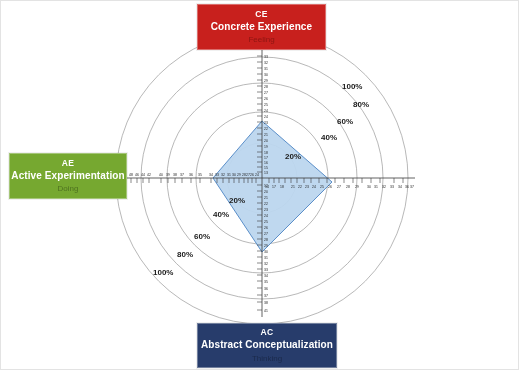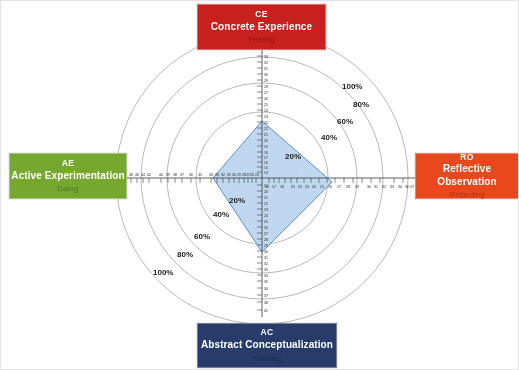--- a/index.html
+++ b/index.html
@@ -283,25 +283,20 @@
 
     </g>
   </svg>
 
   <div class="box" id="box-ce" style="background:#C8201D;">
     <div class="code">CE</div>
     <div class="name">Concrete Experience</div>
     <div class="mode">Feeling</div>
   </div>
 
-  <div class="box" id="box-ro" style="background:#E8481C;">
-    <div class="code">RO</div>
-    <div class="name">Reflective Observation</div>
-    <div class="mode">Reflecting</div>
-  </div>
 
   <div class="box" id="box-ae" style="background:#76A830;">
     <div class="code">AE</div>
     <div class="name">Active Experimentation</div>
     <div class="mode">Doing</div>
   </div>
 
   <div class="box" id="box-ac" style="background:#273C6B;">
     <div class="code">AC</div>
     <div class="name">Abstract Conceptualization</div>

